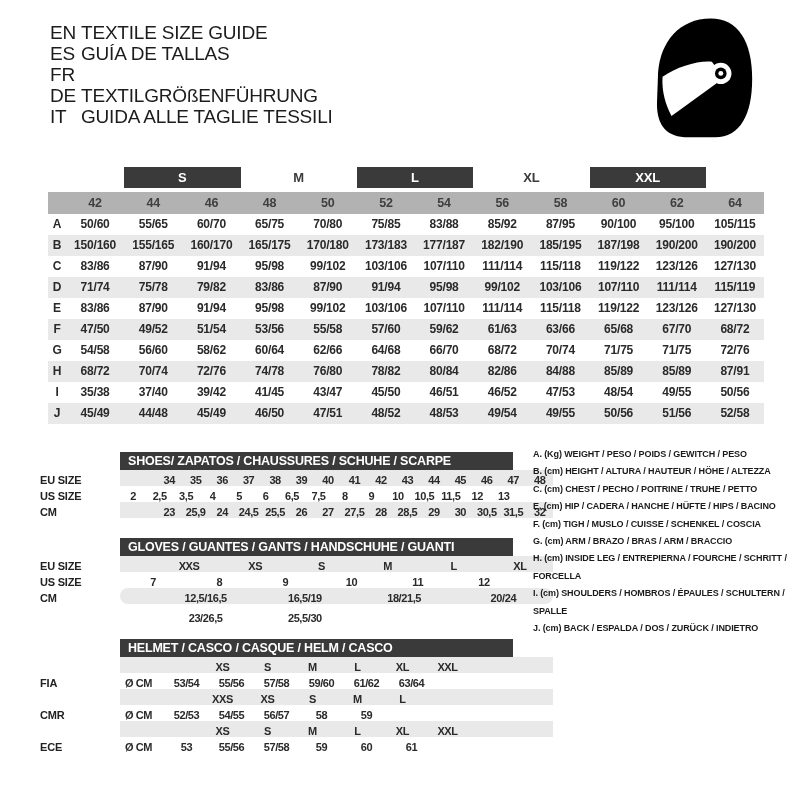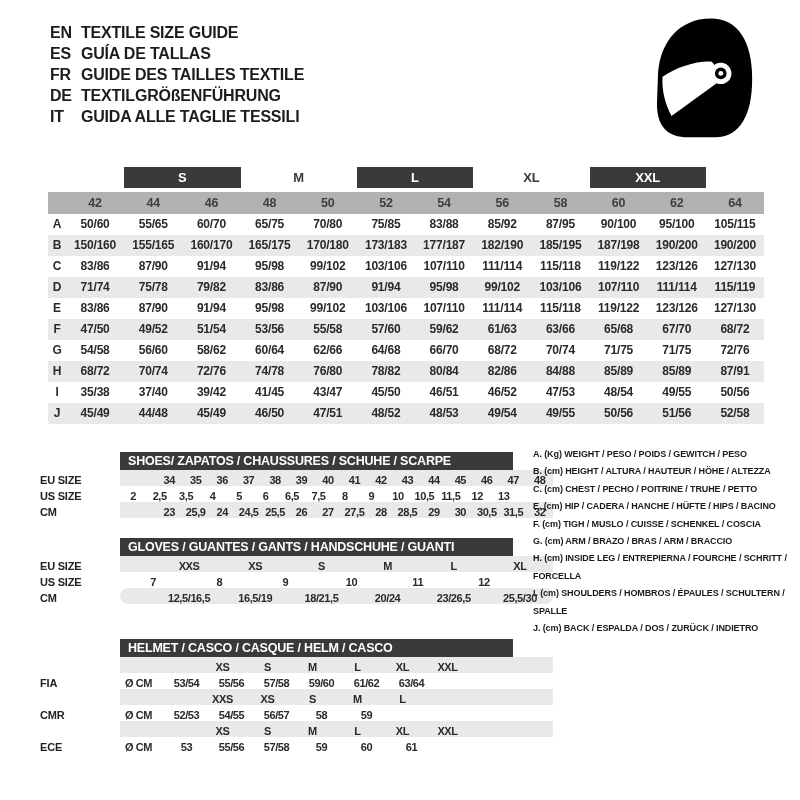--- a/index.html
+++ b/index.html
@@ -3,21 +3,21 @@
 <meta charset="utf-8">
 <style>
   html,body{margin:0;padding:0;background:#ffffff;}
   .page{
     position:relative;width:800px;height:800px;background:#ffffff;overflow:hidden;
     font-family:"Liberation Sans", sans-serif;color:#1c1c1c;
     -webkit-font-smoothing:antialiased;letter-spacing:-0.2px;
   }
   
   .lang-list{position:absolute;left:50px;top:22px;}
-  .lang-row{display:flex;line-height:21px;font-size:16px;font-weight:bold;}
+  .lang-row{display:flex;line-height:21px;font-size:19px;font-weight:normal;}
   .lang-code{width:31px;flex:0 0 31px;}
   .lang-title{white-space:nowrap;}
   .helmet-icon{position:absolute;left:648px;top:14px;width:112px;height:130px;}
   
   .main-table{position:absolute;left:48px;top:167px;width:716px;}
   .grid13{display:grid;grid-template-columns:18px repeat(12,1fr);}
   .size-groups-row{height:25px;}
   .group-cell{
     grid-row:1;height:21px;line-height:21px;text-align:center;
     font-size:13px;font-weight:bold;color:#3a3a3a;
@@ -61,21 +61,20 @@
       <div class="lang-row">
         <span class="lang-code">EN</span>
         <span class="lang-title">TEXTILE SIZE GUIDE</span>
       </div>
       <div class="lang-row">
         <span class="lang-code">ES</span>
         <span class="lang-title">GUÍA DE TALLAS</span>
       </div>
       <div class="lang-row">
         <span class="lang-code">FR</span>
-        <span class="lang-title">GUIDE DES TAILLES TEXTILE</span>
       </div>
       <div class="lang-row">
         <span class="lang-code">DE</span>
         <span class="lang-title">TEXTILGRÖßENFÜHRUNG</span>
       </div>
       <div class="lang-row">
         <span class="lang-code">IT</span>
         <span class="lang-title">GUIDA ALLE TAGLIE TESSILI</span>
       </div>
     </div>
@@ -349,21 +348,21 @@
           <div class="cell">7</div>
           <div class="cell">8</div>
           <div class="cell">9</div>
           <div class="cell">10</div>
           <div class="cell">11</div>
           <div class="cell">12</div>
         </div>
       </div>
       <div class="sec-row">
         <div class="sec-label">CM</div>
-        <div class="band stripe-band" style="grid-template-columns: repeat(6, 1fr); border-radius: 8px;">
+        <div class="band stripe-band" style="grid-template-columns: repeat(4, 1fr); border-radius: 8px;">
           <div class="cell">12,5/16,5</div>
           <div class="cell">16,5/19</div>
           <div class="cell">18/21,5</div>
           <div class="cell">20/24</div>
           <div class="cell">23/26,5</div>
           <div class="cell">25,5/30</div>
         </div>
       </div>
     </div>
   <div class="section helmet-section" id="helmet-section">

